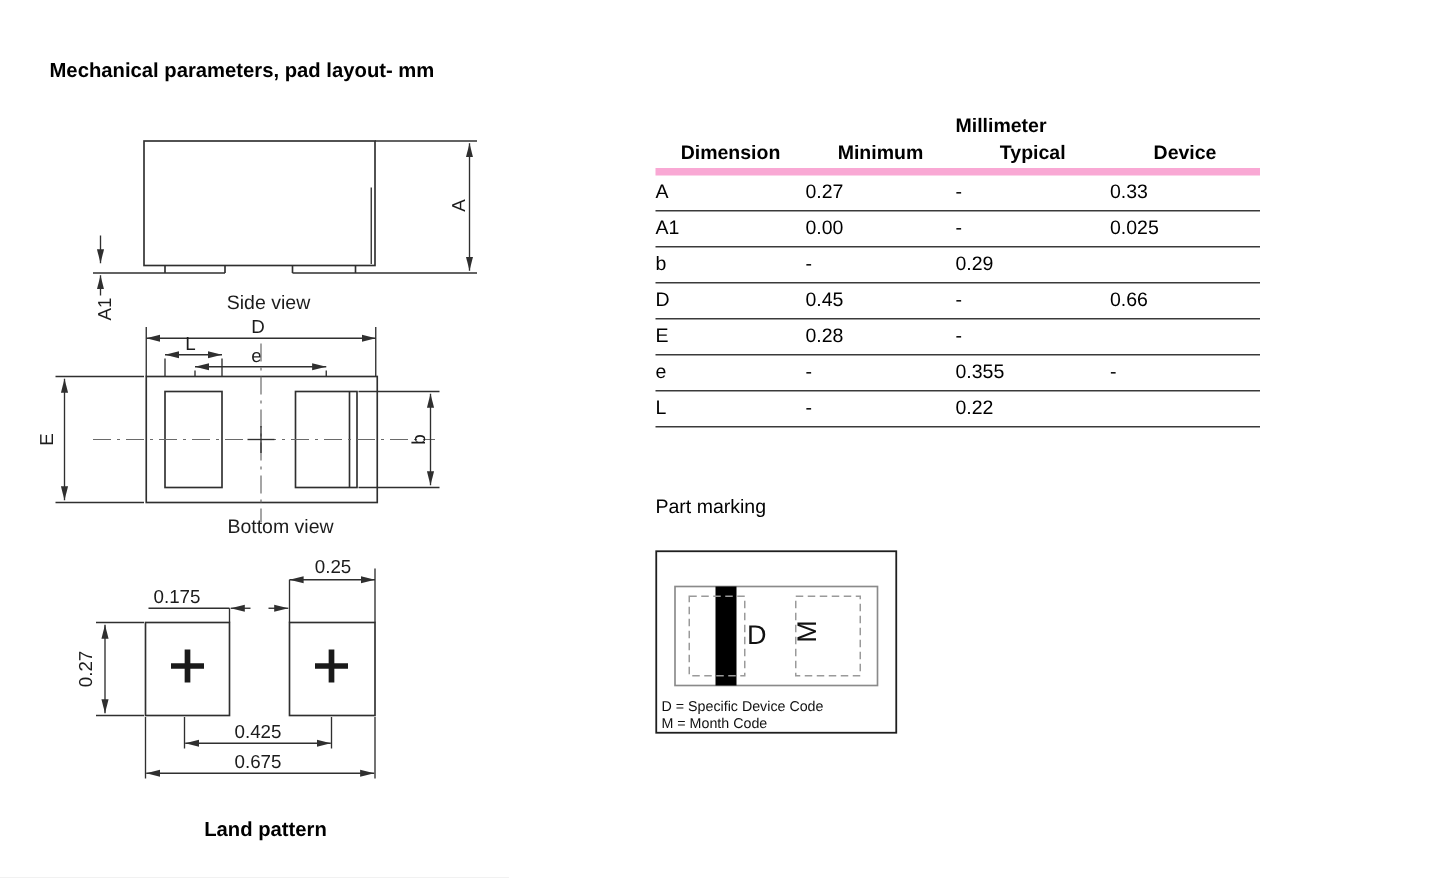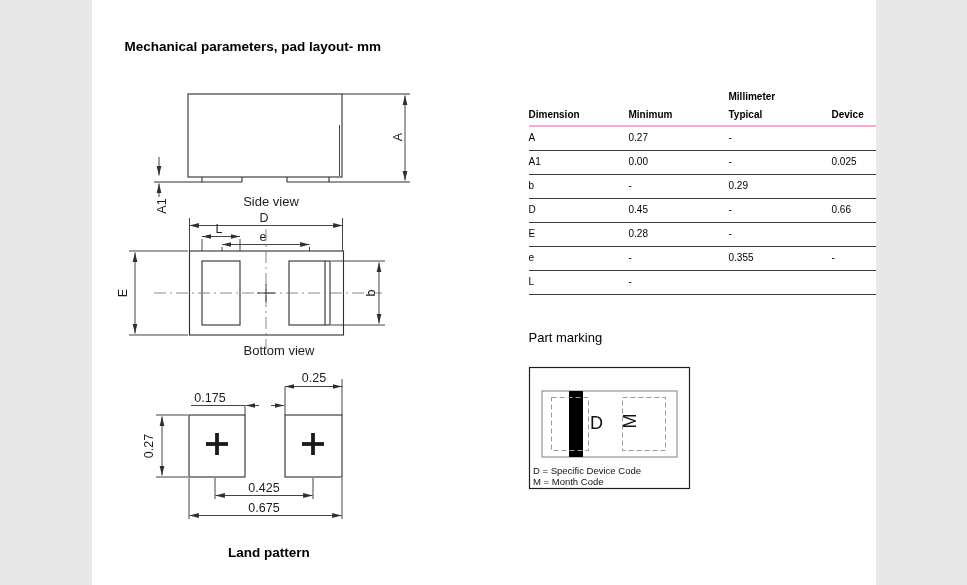--- a/index.html
+++ b/index.html
@@ -1,38 +1,39 @@
 <!DOCTYPE html>
 <html><head>
 <meta charset="utf-8">
 <style>
   html,body{margin:0;padding:0;background:#e8e8e8;}
   .page{
-    position:relative; width:784px; height:585px; background:#ffffff;
+    position:relative; width:967px; height:585px; background:#ffffff;
     font-family:"Liberation Sans", sans-serif; color:#111; overflow:hidden;
     margin:0 auto;
   }
   .page-title{
     position:absolute; left:33px; top:39px;
     font-size:13.5px; font-weight:bold; color:#000;
   }
   svg{position:absolute;}
   svg text{font-family:"Liberation Sans", sans-serif;}
 
   
   .dim-table{
     position:absolute; left:437px; top:78px; width:403px;
-    font-size:10px; color:#000;margin-top:13px;
+    font-size:13px; color:#000;
   }
   .t-unit{height:16px; line-height:12px;}
   .t-unit span{margin-left:200px; font-weight:bold;}
   .t-head{
     display:grid; grid-template-columns:100px 100px 103px 100px;
     height:18px; line-height:16px; font-weight:bold;
-    border-bottom:2px solid #f9a8d4;
+    border-bottom:5px solid #f9a8d4;
+    text-align:center;
   }
   .t-row{
     display:grid; grid-template-columns:100px 100px 103px 100px;
     height:23px; line-height:22px;
     border-bottom:1.2px solid #3a3a3a;
   }
   
   .pm-title{
     position:absolute; left:437px; top:330px;
     font-size:13px; font-weight:normal; color:#000;
@@ -205,20 +206,21 @@
     <div class="t-head">
       <span>Dimension</span>
       <span>Minimum</span>
       <span>Typical</span>
       <span>Device</span>
     </div>
     <div class="t-row">
       <span>A</span>
       <span>0.27</span>
       <span>-</span>
+      <span>0.33</span>
     </div>
     <div class="t-row">
       <span>A1</span>
       <span>0.00</span>
       <span>-</span>
       <span>0.025</span>
     </div>
     <div class="t-row">
       <span>b</span>
       <span>-</span>
@@ -237,20 +239,21 @@
     </div>
     <div class="t-row">
       <span>e</span>
       <span>-</span>
       <span>0.355</span>
       <span>-</span>
     </div>
     <div class="t-row">
       <span>L</span>
       <span>-</span>
+      <span>0.22</span>
     </div>
   </div>
 
   <div class="pm-title">Part marking</div>
 
   <svg style="left:436px; top:366px;" width="164" height="125" viewBox="436 366 164 125">
     <rect class="pmln" x="437.5" y="367.5" width="160" height="121"></rect>
     <rect class="pmbody" x="450" y="391" width="135" height="66"></rect>
     <rect x="477" y="391" width="14" height="66" fill="#000"></rect>
     <rect class="pmdash" x="459.5" y="397.5" width="37" height="53"></rect>

